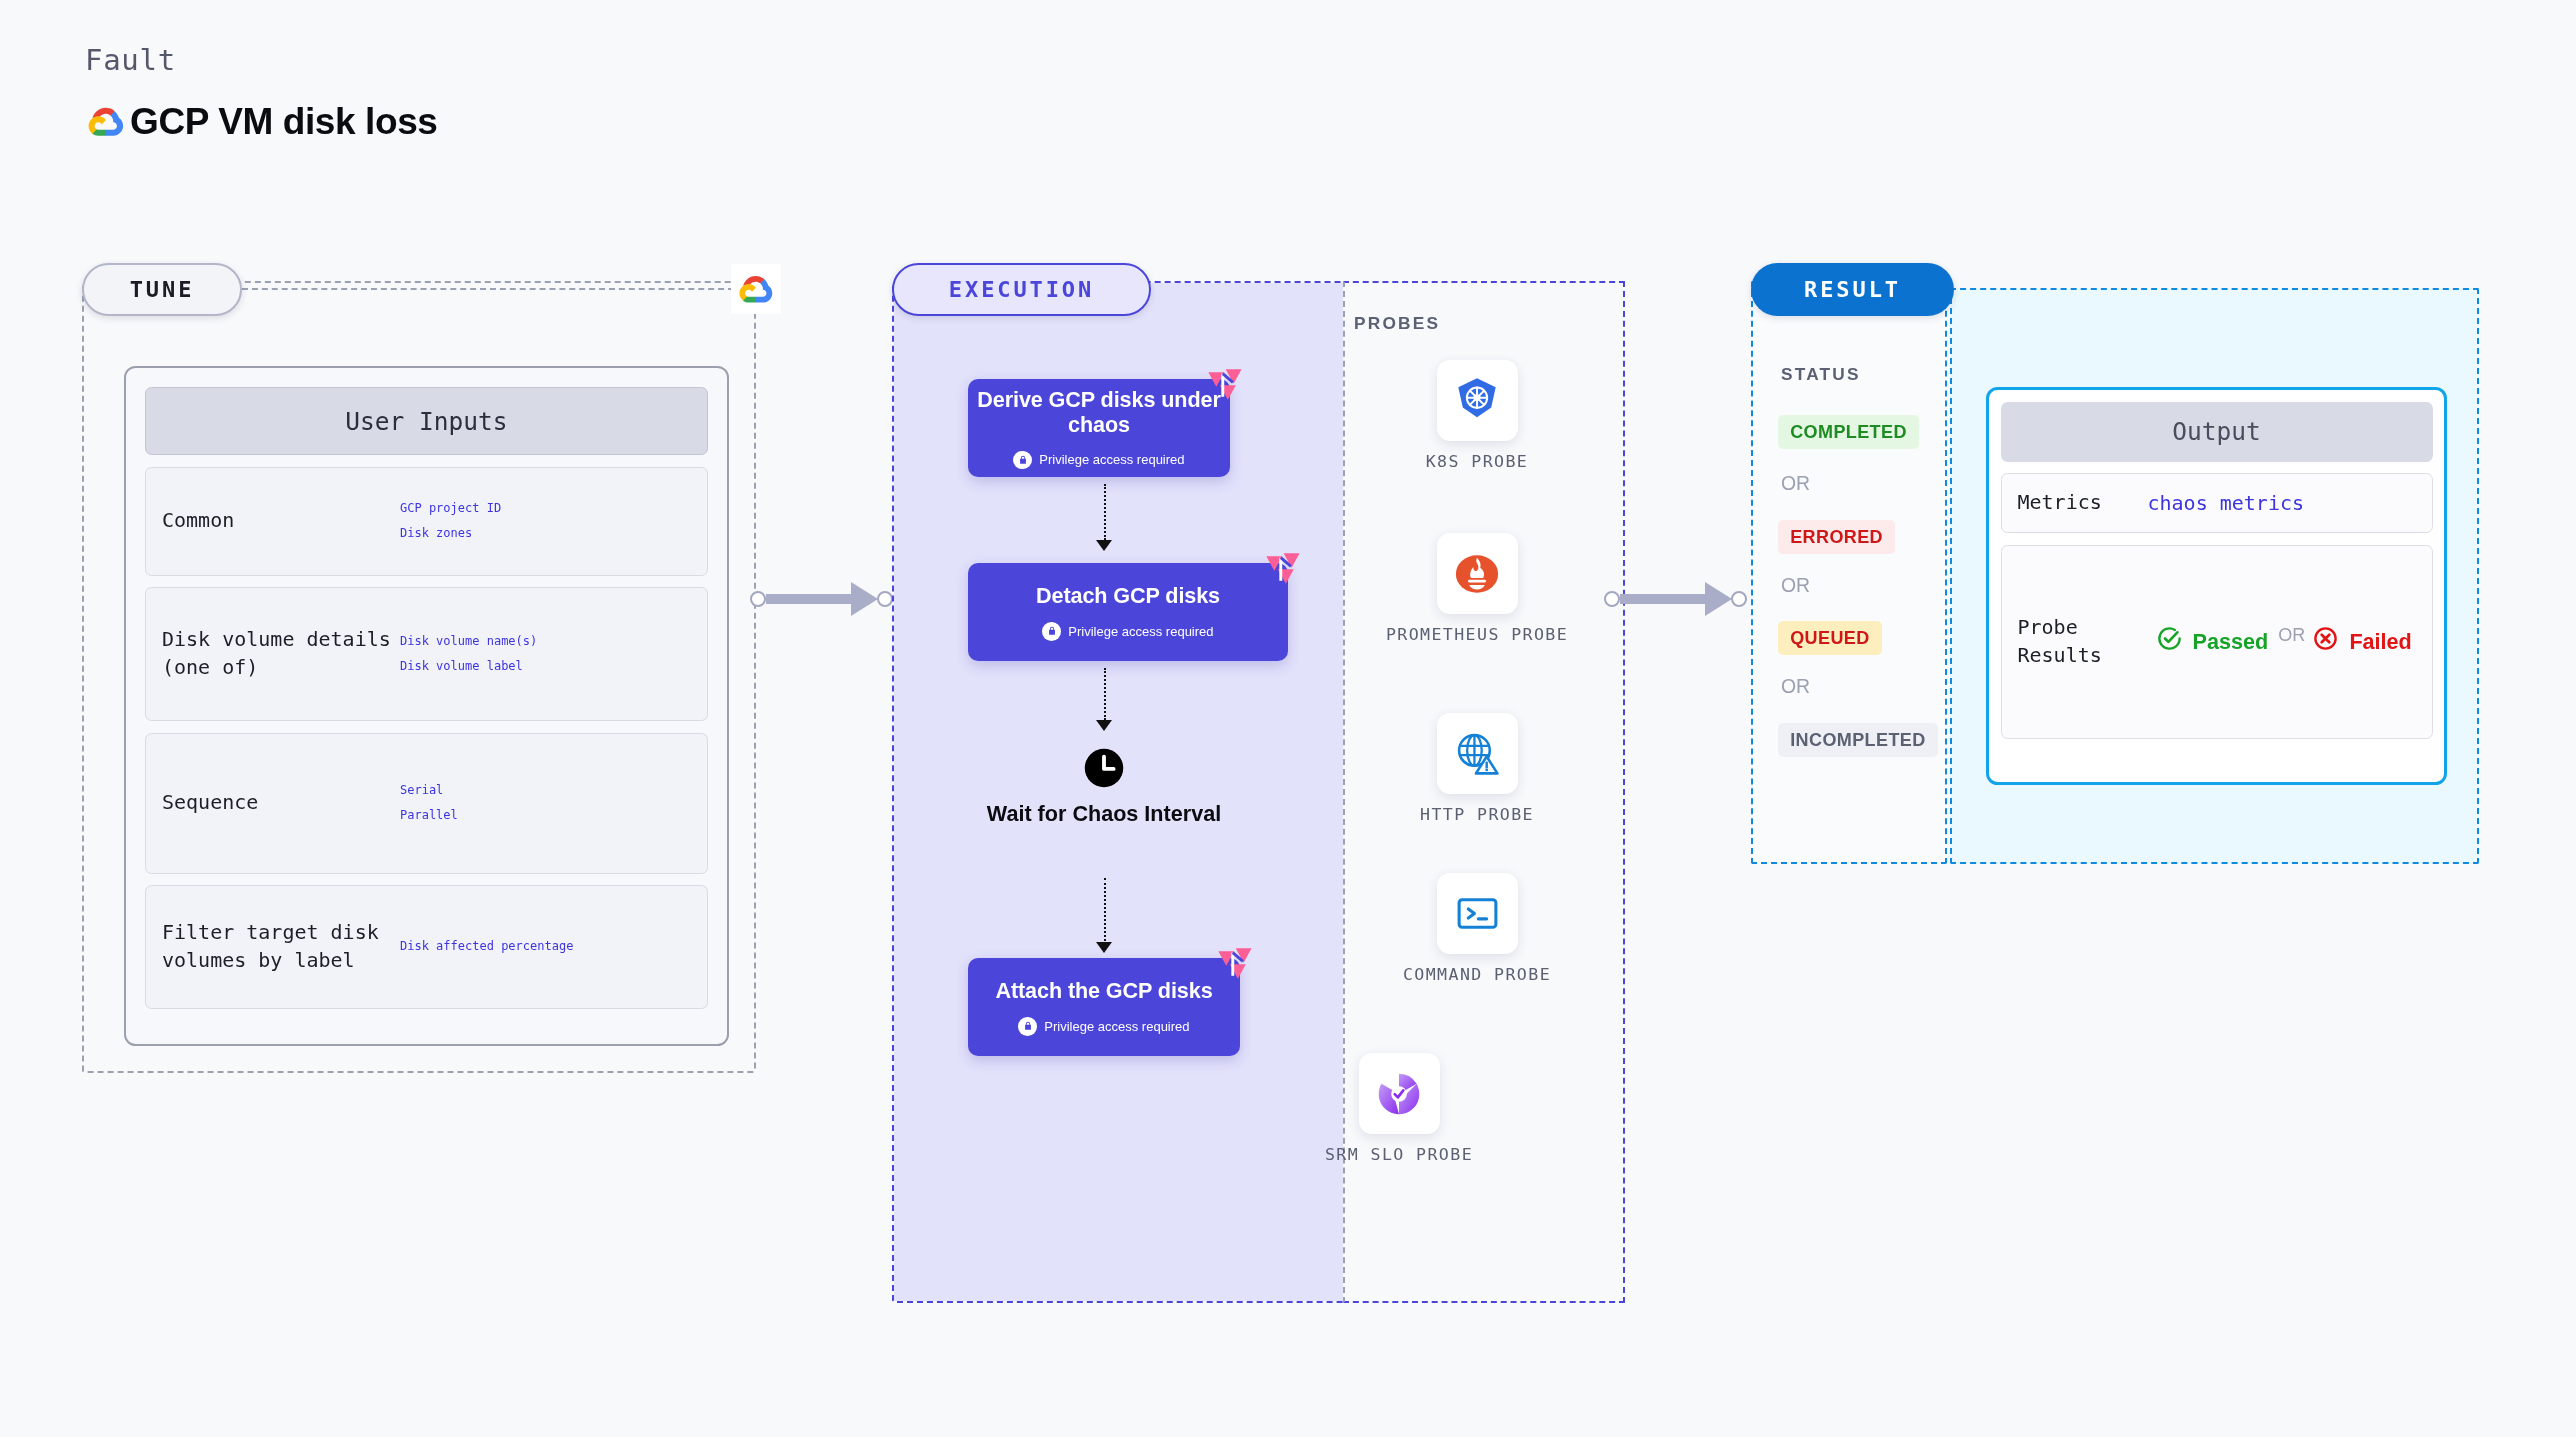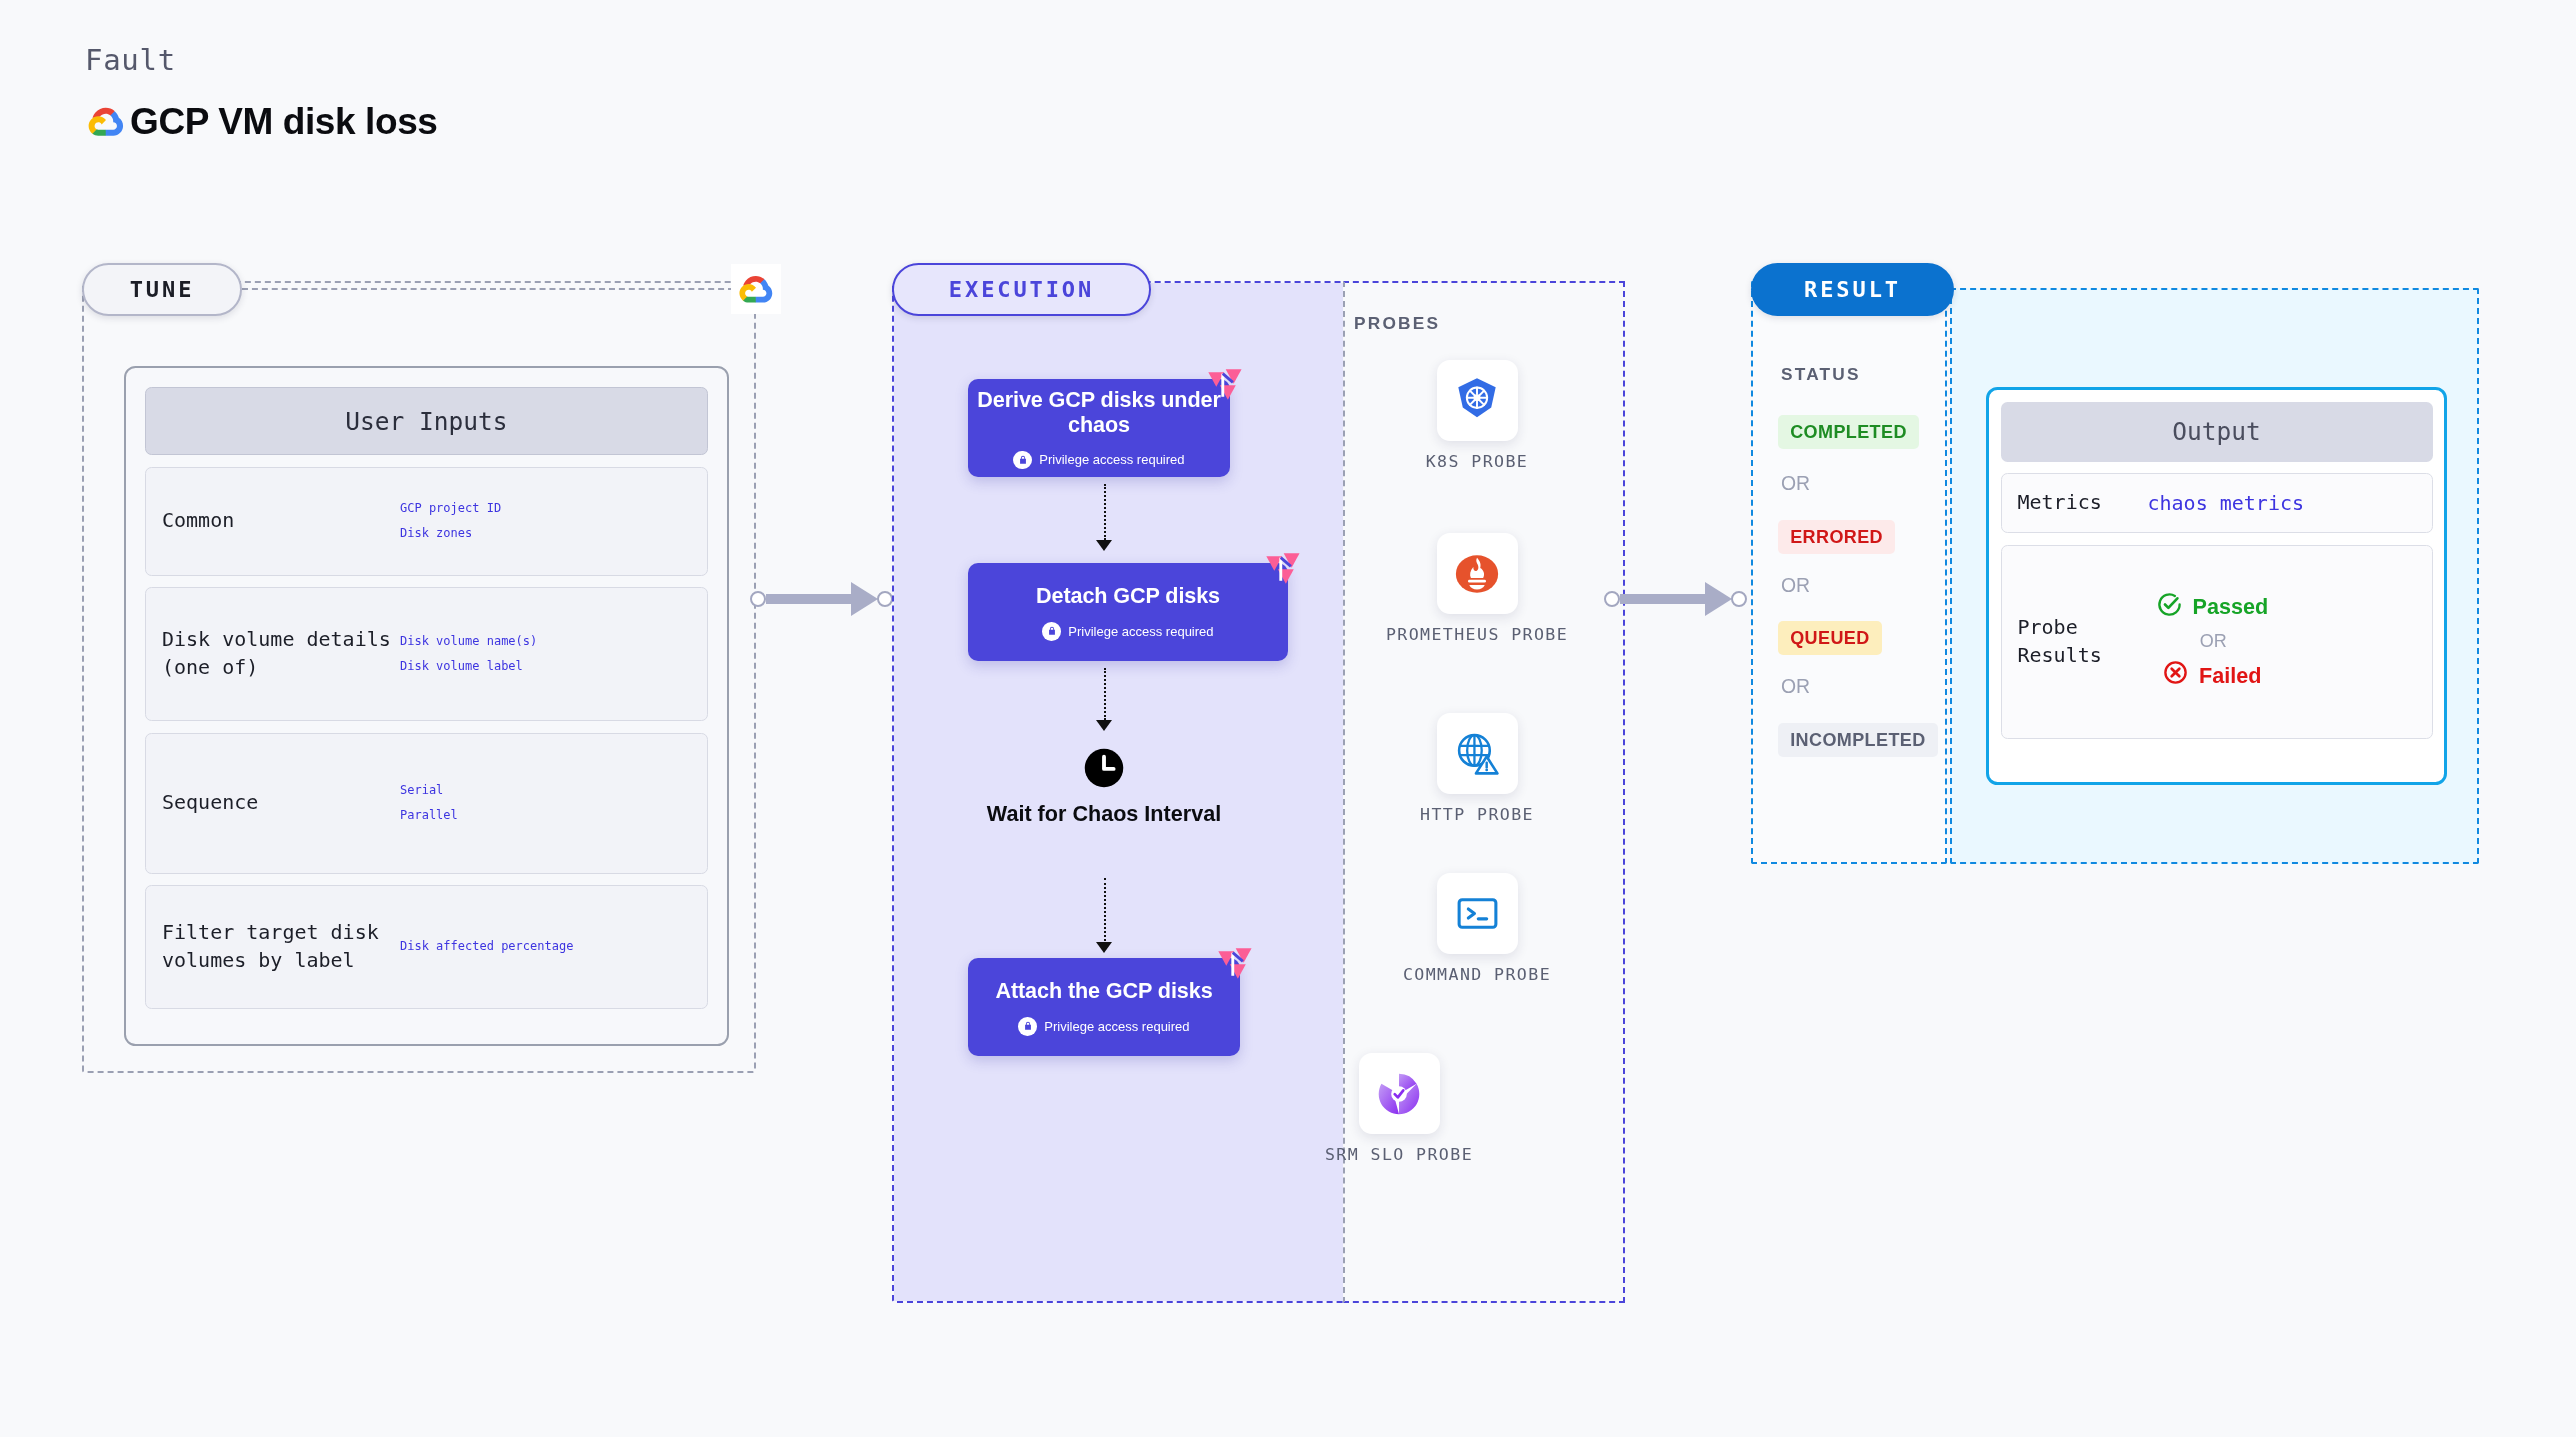--- a/index.html
+++ b/index.html
@@ -270,21 +270,21 @@
     width: 130px; flex:none;
     font-family: "DejaVu Sans Mono", monospace;
     font-size: 20px; color: #1c1e28; line-height: 1.36;
   }
   .out-metric {
     font-family: "DejaVu Sans Mono", monospace;
     font-size: 20px; color: #3d34e0;
   }
   .r-metrics { height: 60px; }
   .r-probes  { height: 194px; }
-  .probe-res-col { display:flex; flex-direction:column; gap: 7.2px; align-items: center; }
+  .probe-res-col { display:flex; flex-direction:row; gap: 7.2px; }
   .probe-res-line {
     display:flex; align-items:center; gap: 10px;
     font-size: 21.6px; font-weight: 700;
   }
   .pr-pass { color: #16a427; }
   .pr-fail { color: #e11515; }
   .pr-or { font-size: 18px; color:#9ba0b3; font-weight:400; padding-left:2.9px; }
 
   
   .hconn { position: absolute; height: 32px; display:flex; align-items:center; }

